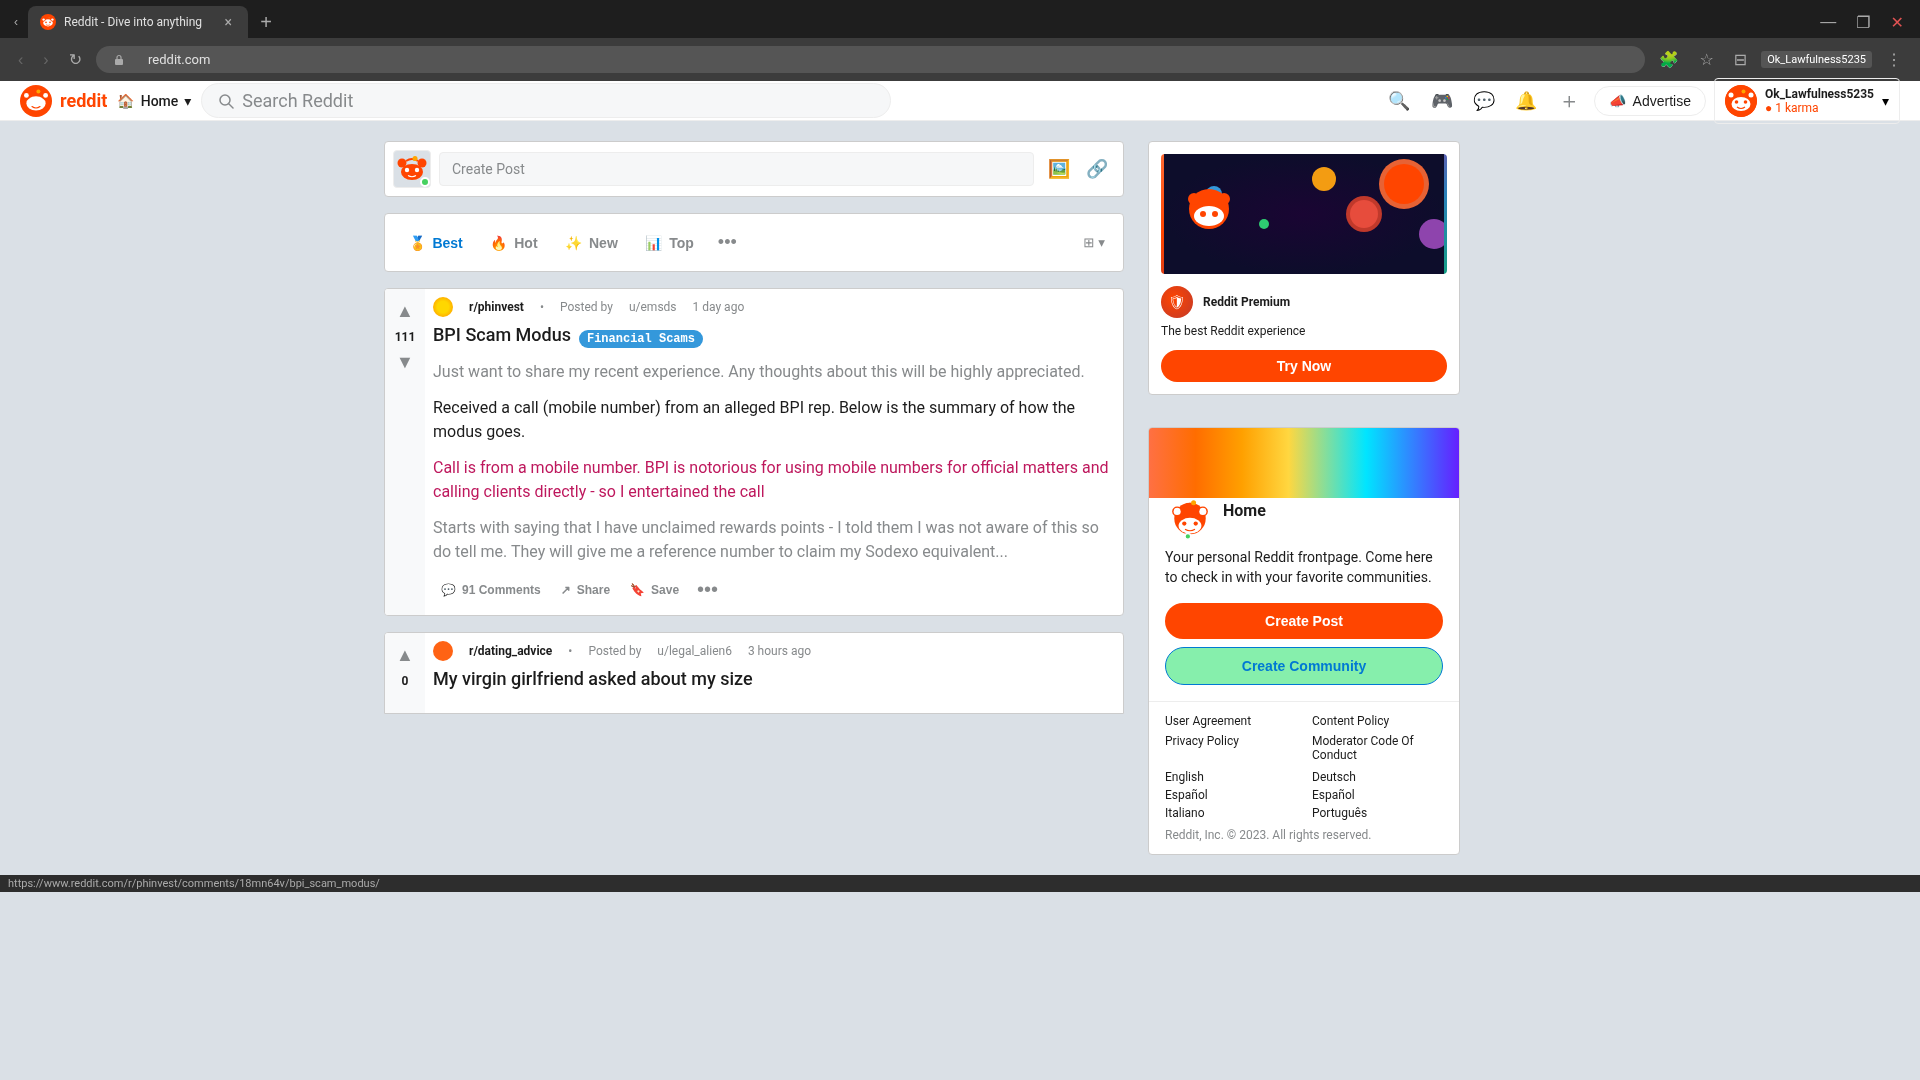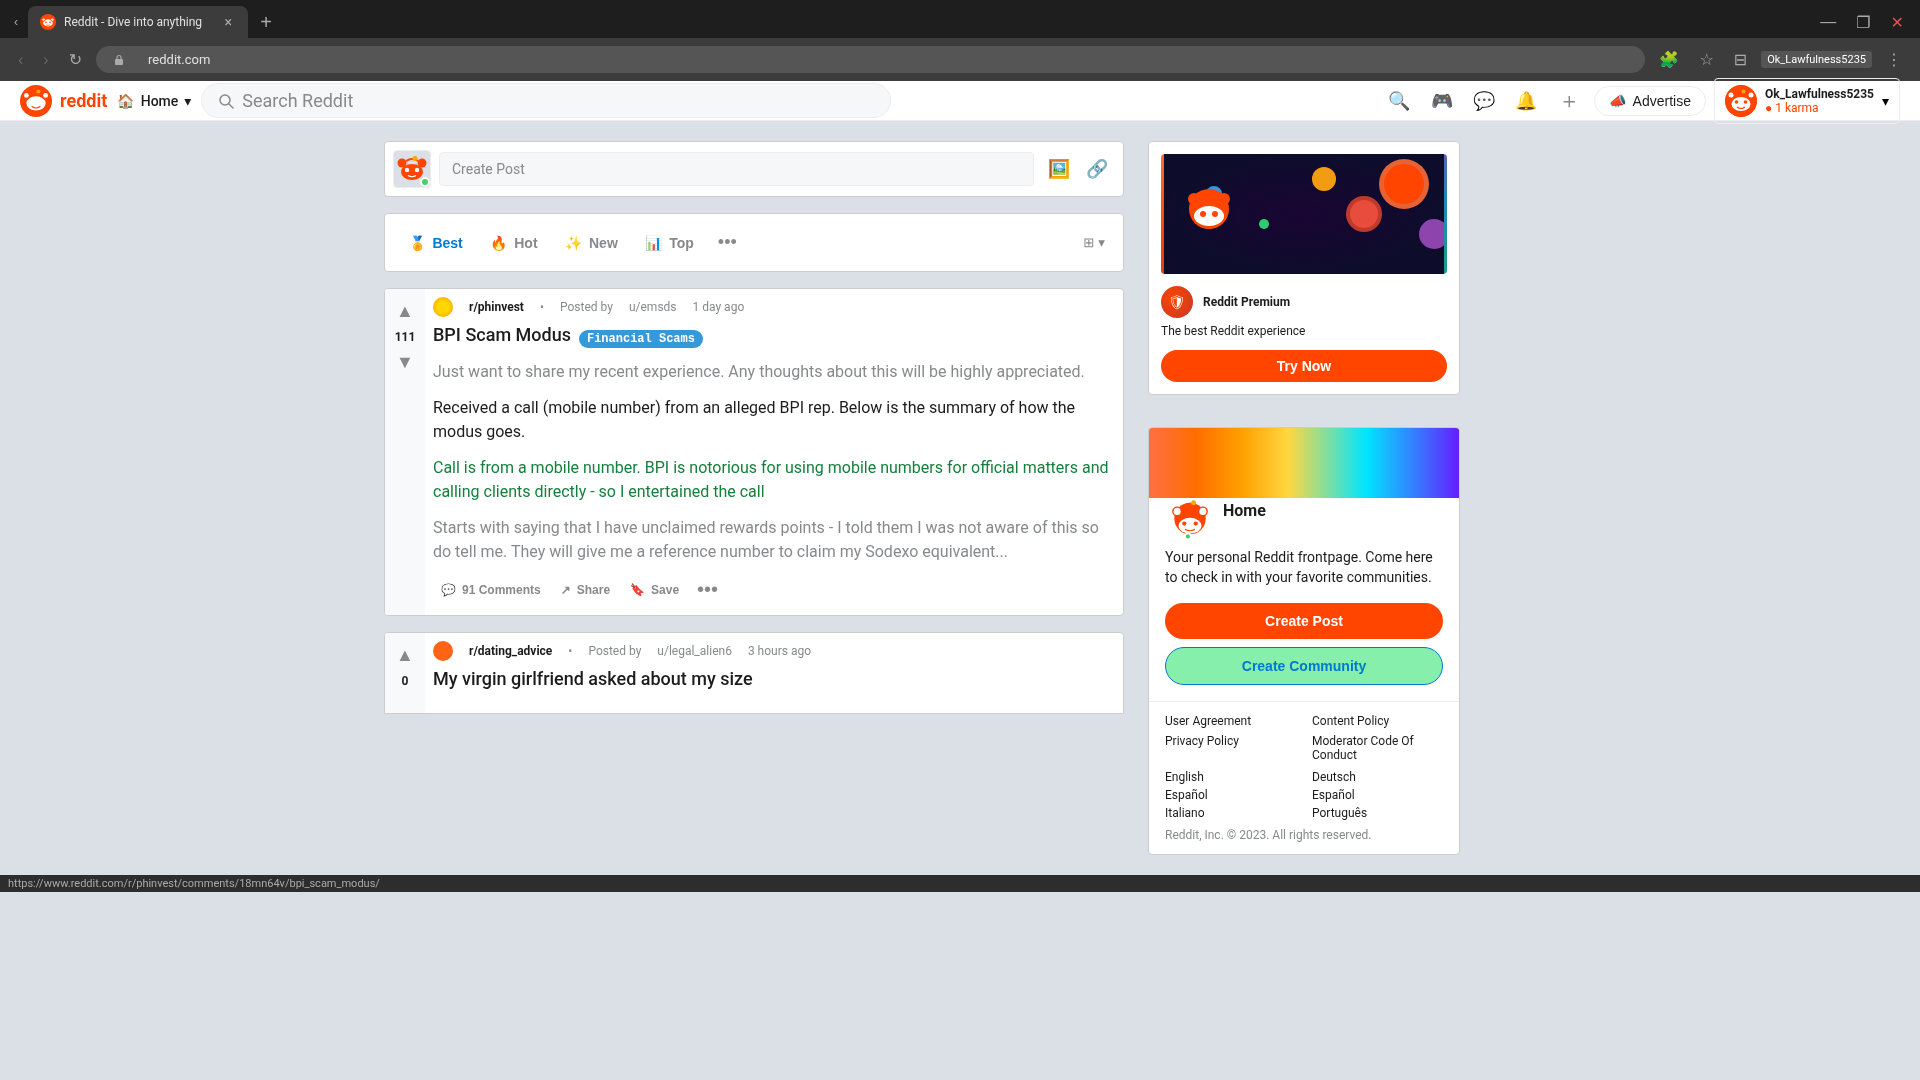--- a/index.html
+++ b/index.html
@@ -322,21 +322,21 @@
               <span class="post-username">u/emsds</span>
               <span>1 day ago</span>
             </div>
             <div class="post-title-row">
               <span class="post-title">BPI Scam Modus</span>
               <span class="post-flair financial">Financial Scams</span>
             </div>
             <div class="post-text">
               <p style="margin-bottom:12px;">Just want to share my recent experience. Any thoughts about this will be highly appreciated.</p>
               <p style="margin-bottom:12px;color:#1c1c1c;">Received a call (mobile number) from an alleged BPI rep. Below is the summary of how the modus goes.</p>
-              <p style="margin-bottom:12px;color:#15803d;">Call is from a mobile number. BPI is notorious for using mobile numbers for official matters and calling clients directly - so I entertained the call</p>
+              <p style="margin-bottom:12px;color:#be185d;">Call is from a mobile number. BPI is notorious for using mobile numbers for official matters and calling clients directly - so I entertained the call</p>
               <p style="color:#878a8c;">Starts with saying that I have unclaimed rewards points - I told them I was not aware of this so do tell me. They will give me a reference number to claim my Sodexo equivalent...</p>
             </div>
             <div class="post-actions">
               <button class="post-action-btn">
                 <span>💬</span>
                 <span>91 Comments</span>
               </button>
               <button class="post-action-btn">
                 <span>↗</span>
                 <span>Share</span>

